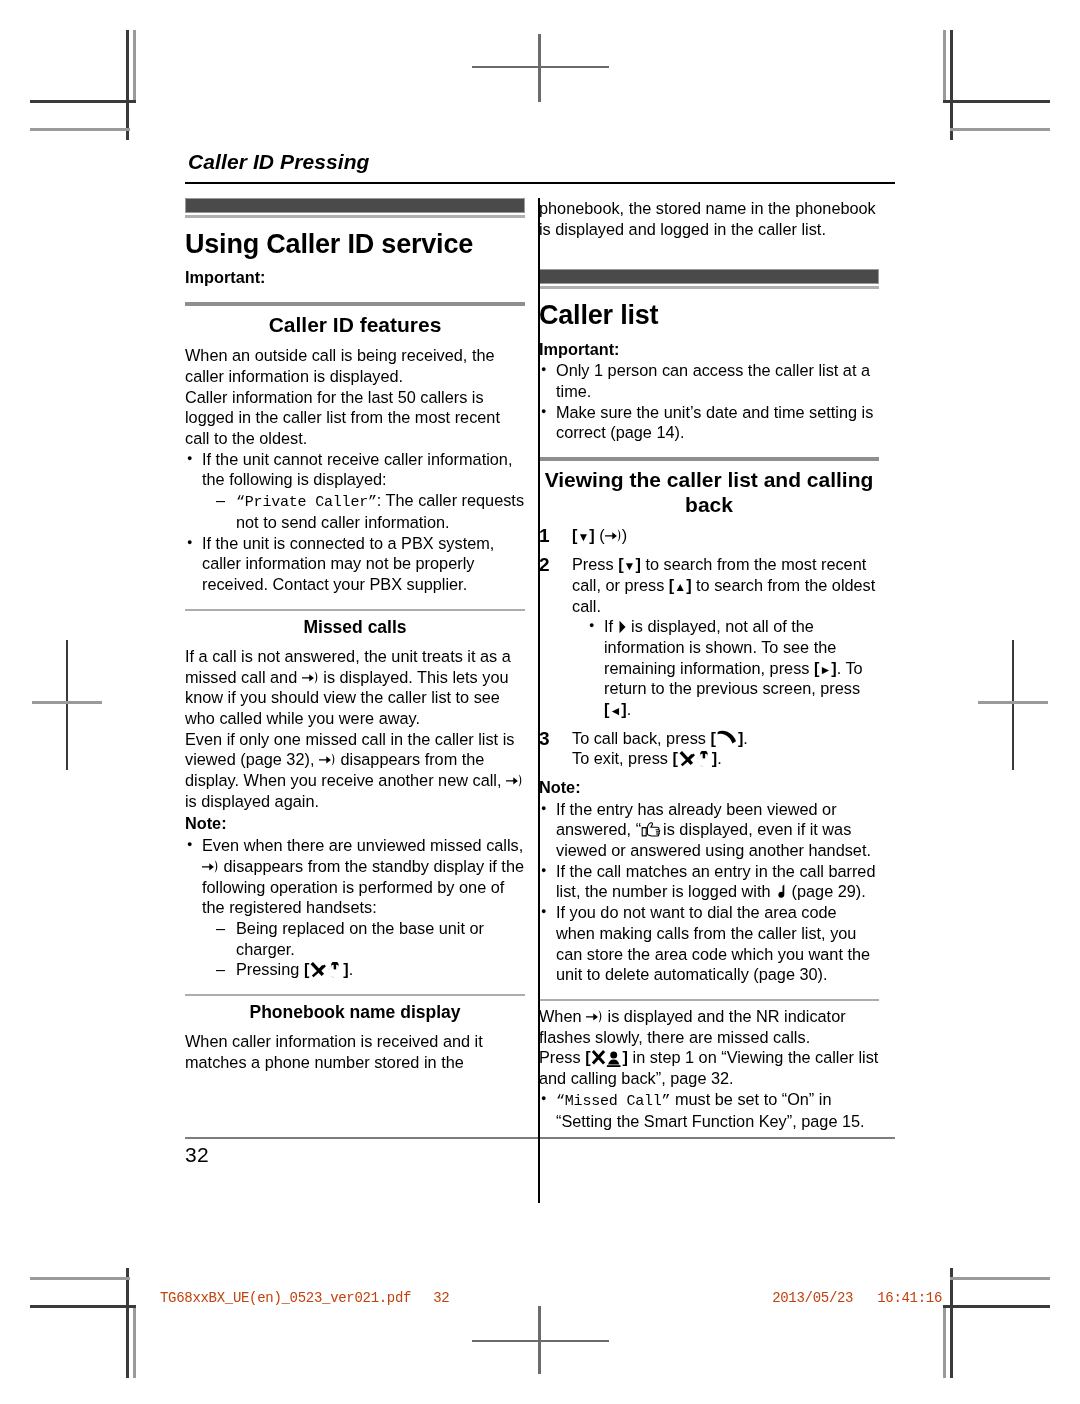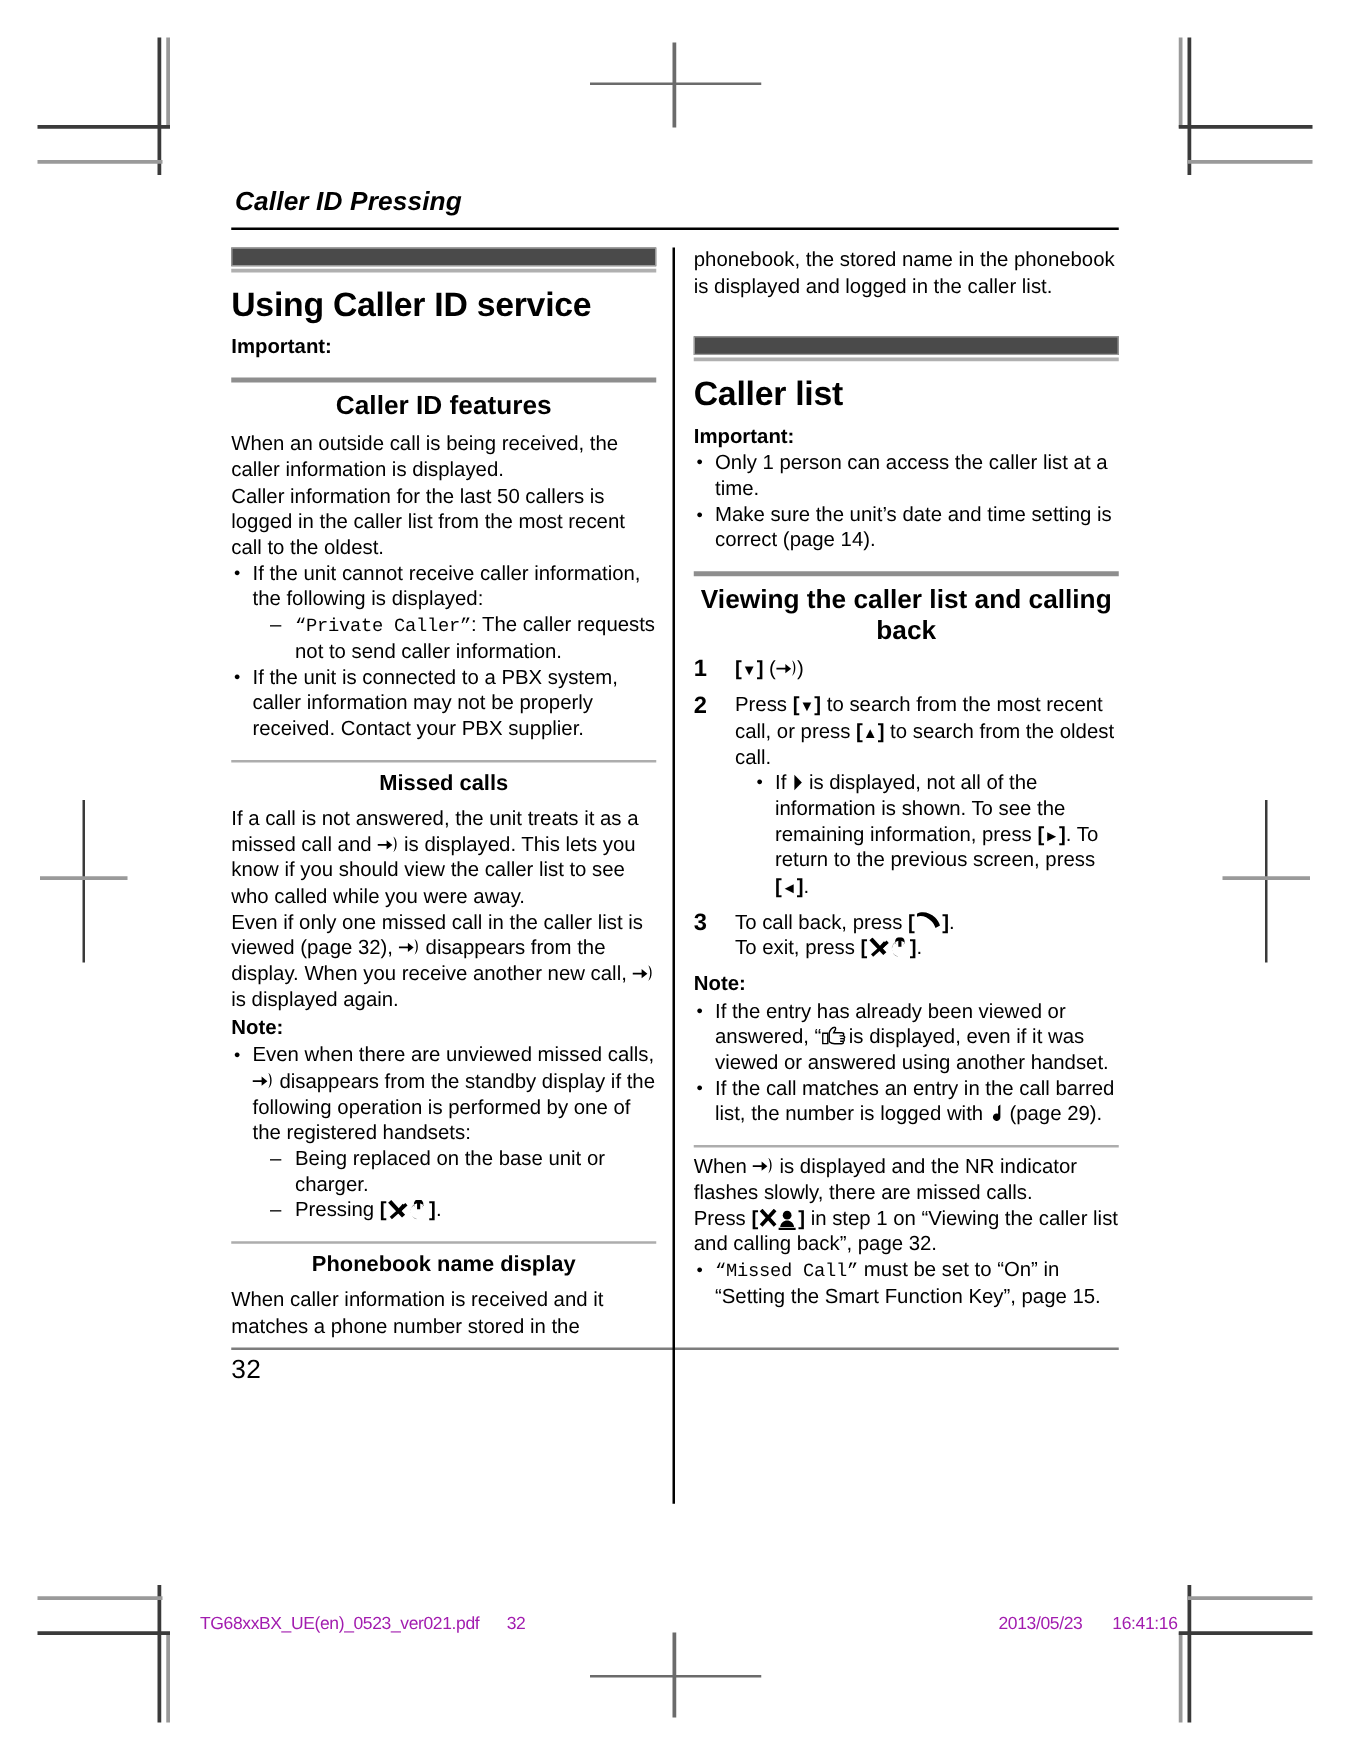--- a/index.html
+++ b/index.html
@@ -50,21 +50,21 @@
     display: flex;
     width: 100%;
     position: relative;
   }
   .col {
     width: 340px;
     font-size: 16.3px;
     line-height: 1.27;
   }
   .col.left { padding-right: 14px; }
-  .col.right { padding-left: 16px; }
+  .col.right { }
   .col-divider {
     position: absolute;
     left: 353px;
     top: 0;
     width: 2px;
     height: 1005px;
     background: #000000;
   }
 
   
@@ -197,24 +197,24 @@
   }
   .folio {
     font-size: 21px;
     margin-top: 4px;
     letter-spacing: 0.3px;
   }
 
   .sheetinfo {
     position: absolute;
     top: 1290px;
-    font-family: Liberation Sans, sans-serif;
+    font-family: Liberation Mono, monospace;
     font-size: 14px;
     letter-spacing: -0.3px;
-    color: #a21caf;
+    color: #c2410c;
     white-space: nowrap;
   }
   .sheetinfo.left { left: 160px; }
   .sheetinfo.left .pg { margin-left: 22px; }
   .sheetinfo.right { right: 138px; }
   .sheetinfo.right .tm { margin-left: 24px; }
 </style>
 </head>
 <body>
 
@@ -393,20 +393,21 @@
                 <path d="M1.2 5.6 h4.0 v8.3 h-4.0 z"></path>
                 <path d="M6.4 5.2 c0.6 -2.0 2.4 -4.4 4.1 -4.4 c1.0 0 1.3 0.9 0.8 1.9 c-0.4 0.8 -1.1 1.9 -1.4 2.5 h6.3 c1.2 0 1.8 0.6 1.8 1.3 c0 0.7 -0.6 1.2 -1.4 1.2 h-2.0 h2.7 c1.0 0 1.5 0.5 1.5 1.1 c0 0.7 -0.6 1.1 -1.4 1.1 h-2.3 h2.0 c0.9 0 1.4 0.5 1.4 1.1 c0 0.6 -0.5 1.0 -1.3 1.0 h-2.1 h1.4 c0.8 0 1.2 0.4 1.2 1.0 c0 0.6 -0.5 1.0 -1.3 1.0 h-5.6 c-2.0 0 -3.5 -0.8 -4.4 -1.6 z"></path>
               </g>
             </svg><span>is displayed, even if it was viewed or answered using another handset.</span>
         </li>
         <li>
           <span>If the call matches an entry in the call barred list, the number is logged with </span><svg class="ic" width="12" height="16" viewBox="0 0 12 16" style="vertical-align:-3px">
               <path d="M9.3 0.5 v10.2 a3.0 3.0 0 1 1 -1.8 -2.7 v-6.0 z"></path>
             </svg><span> (page 29).</span>
         </li>
+        <li>If you do not want to dial the area code when making calls from the caller list, you can store the area code which you want the unit to delete automatically (page 30).</li>
       </ul>
 
       <div class="sub-rule"></div>
 
       <p class="para">
         <span>When </span><svg class="ic" width="17" height="15" viewBox="0 0 17 15">
             <path d="M0 7.2 h7.3 v-3 l4.6 3.7 -4.6 3.7 v-3 h-7.3 z"></path>
             <path d="M12.6 1.2 c3.6 1.9 3.6 10.5 0 12.5 c2.1 -3.4 2.1 -9.1 0 -12.5 z"></path>
           </svg><span> is displayed and the NR indicator flashes slowly, there are missed calls.</span>
       </p>

